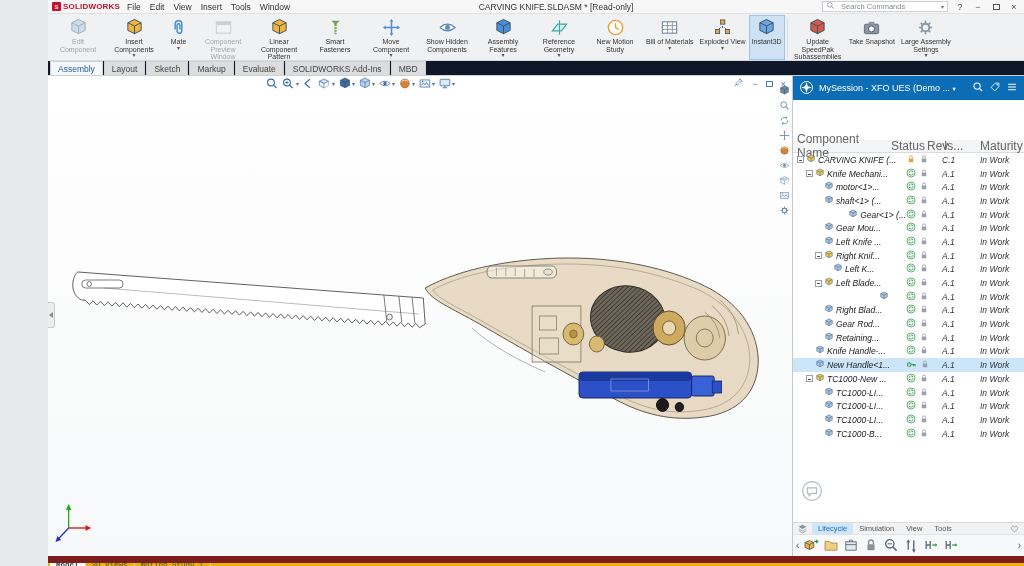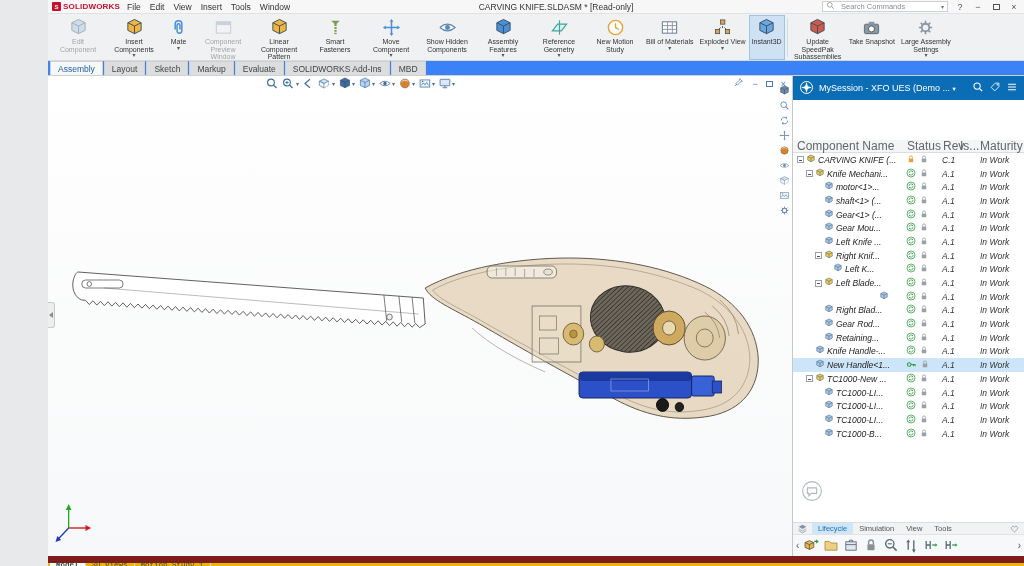--- a/index.html
+++ b/index.html
@@ -32,21 +32,21 @@
   .rbtn { display:flex; flex-direction:column; align-items:center; justify-content:flex-start;
     padding:2px 2px 1px 2px; min-width:33px; max-width:56px; text-align:center;
     font-size:7px; line-height:1.1; color:#333; border:1px solid transparent; cursor:default;}
   .rbtn .ric { height:19px; display:flex; align-items:center; margin-bottom:1px;}
   .rbtn.disabled { opacity:.42; }
   .rbtn.active { background:#cfe2f3; border-color:#9ec3e6; }
   .rbtn .dd { color:#555; font-size:6px; line-height:4px;}
   .rsep { width:1px; background:#d9dadb; margin:3px 2px; }
 
   
-  .tabrow { height:15px; background:#3b82f6; border-bottom:1px solid #cfd0d1;
+  .tabrow { height:15px; background:#0f172a; border-bottom:1px solid #cfd0d1;
     display:flex; align-items:flex-end; padding-left:2px; flex:0 0 15px;}
   .doctab { height:14px; display:flex; align-items:center; padding:0 7px;
     font-size:8.5px; color:#444; background:#dcdddf; border:1px solid #cfd0d1;
     border-bottom:none; margin-right:1px; cursor:default; }
   .doctab.active { background:#f6f7f8; color:#1b5e9e; }
 
   
   .main { flex:1; display:flex; min-height:0; }
   .viewport { flex:1; position:relative; background:linear-gradient(#ffffff,#f7f8f9);
     border-right:1px solid #c6c7c8; overflow:hidden; }
@@ -76,21 +76,21 @@
     display:flex; align-items:center; gap:5px; padding:0 6px; }
   .xp-title { flex:1; font-size:9px; white-space:nowrap; overflow:hidden; text-overflow:ellipsis;}
   .xp-title .dd { font-size:6.5px; }
   .xp-search { height:21px; flex:0 0 21px; background:#0a6db6; padding:2px 6px 4px 6px;}
   .xp-field { height:15px; background:rgba(255,255,255,.25); border-radius:8px;
     display:flex; align-items:center; padding:0 8px; color:#eaf3fb; font-size:8.5px;}
   .xp-field .ph { flex:1; opacity:.9;}
   .xp-field .dd { font-size:6.5px; color:#fff;}
   .xp-cols { height:13px; flex:0 0 13px; display:flex; align-items:center;
     background:#f4f5f6; border-bottom:1px solid #ddd; color:#666; font-size:12px; padding-left:4px;margin-top:40px;}
-  .c-name{flex:1;} .c-status{width:36px;} .c-rev{width:17px;} .c-is{width:20px;} .c-mat{width:44px;}
+  .c-name{flex:1;} .c-status{width:36px;} .c-rev{width:17px;} .c-is{width:36px;} .c-mat{width:44px;}
   .xp-tree { flex:1; position:relative; overflow:hidden; font-size:8.5px; }
   .xp-row { display:flex; align-items:center; height:13.7px; padding-left:4px; cursor:default;font-style:italic;}
   .xp-row.selected { background:#cde5f8; }
   .xp-row .nm { flex:1; display:flex; align-items:center; gap:2px; min-width:0;}
   .xp-row .nm span.txt { white-space:nowrap; overflow:hidden; text-overflow:ellipsis; color:#222;}
   .exp { width:7px; height:7px; border:1px solid #9aa0a6; background:#fff;
     position:relative; flex:0 0 7px; }
   .exp::after { content:""; position:absolute; left:1px; right:1px; top:2.5px;
     height:1px; background:#555; }
   .expspace { width:7px; flex:0 0 7px; }
@@ -647,21 +647,21 @@
               <span><svg width="10" height="10" viewBox="0 0 20 20">
                   <rect x="5.5" y="9" width="9" height="7.5" rx="1" fill="#9aa0a6"></rect>
                   <path d="M7 9V6.8a3 3 0 0 1 6 0V9" fill="none" stroke="#9aa0a6" stroke-width="1.7"></path>
                 </svg></span>
             </span>
             <span class="s-rev">A.1</span>
             <span class="s-is"></span>
             <span class="s-mat">In Work</span>
           </div>
           <div class="xp-row">
-            <span class="nm" style="padding-left: 18px;">
+            <span class="nm" style="padding-left: 18px; justify-content: flex-end;">
               <span class="expspace"></span>
               <span><svg width="10" height="10" viewBox="0 0 20 20">
                   <path d="M10 2 16.5 5.2v7L10 15.5 3.5 12.2v-7z" fill="#a8c8e8" stroke="#3a5a7a" stroke-width="1"></path>
                   <path d="M3.5 5.2 10 8.4l6.5-3.2M10 8.4v7.1" fill="none" stroke="#3a5a7a" stroke-width="1"></path>
                 </svg></span>
               <span class="txt">Gear&lt;1&gt; (...</span>
             </span>
             <span class="s-status">
               <span><svg width="10" height="10" viewBox="0 0 20 20">
                   <circle cx="10" cy="10" r="8" fill="#fff" stroke="#2e9e43" stroke-width="1.5"></circle>

